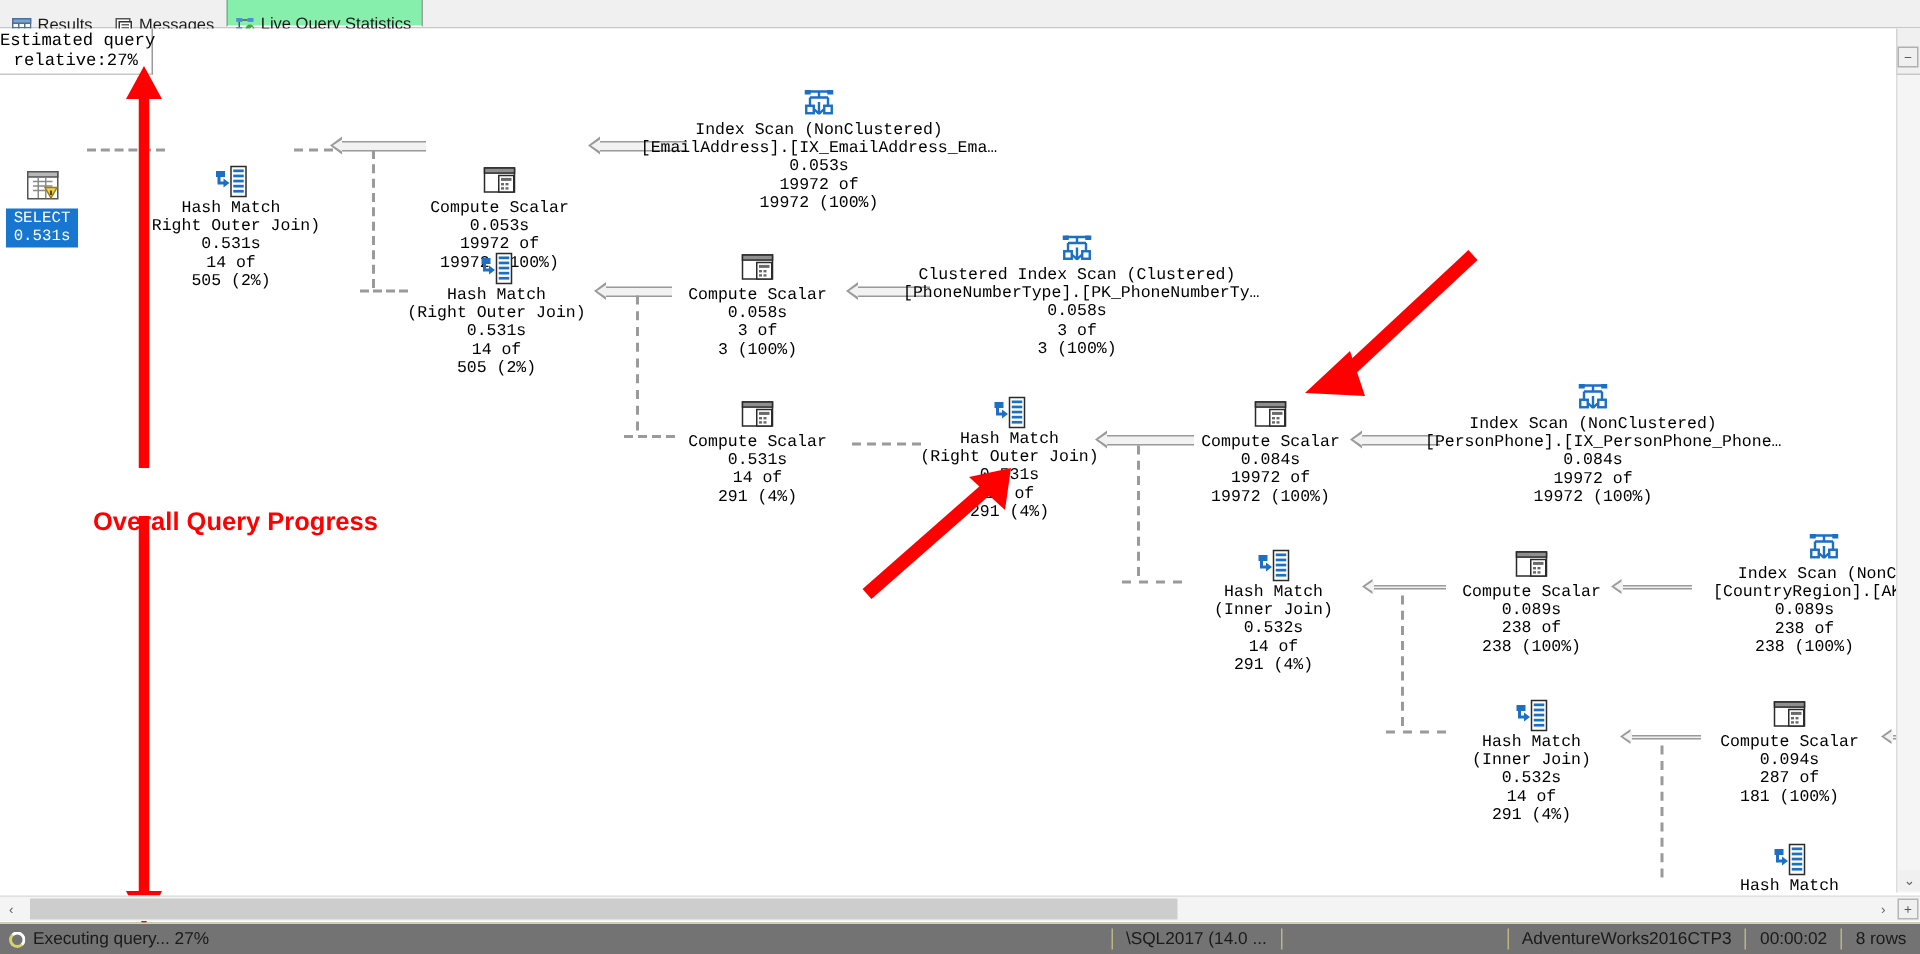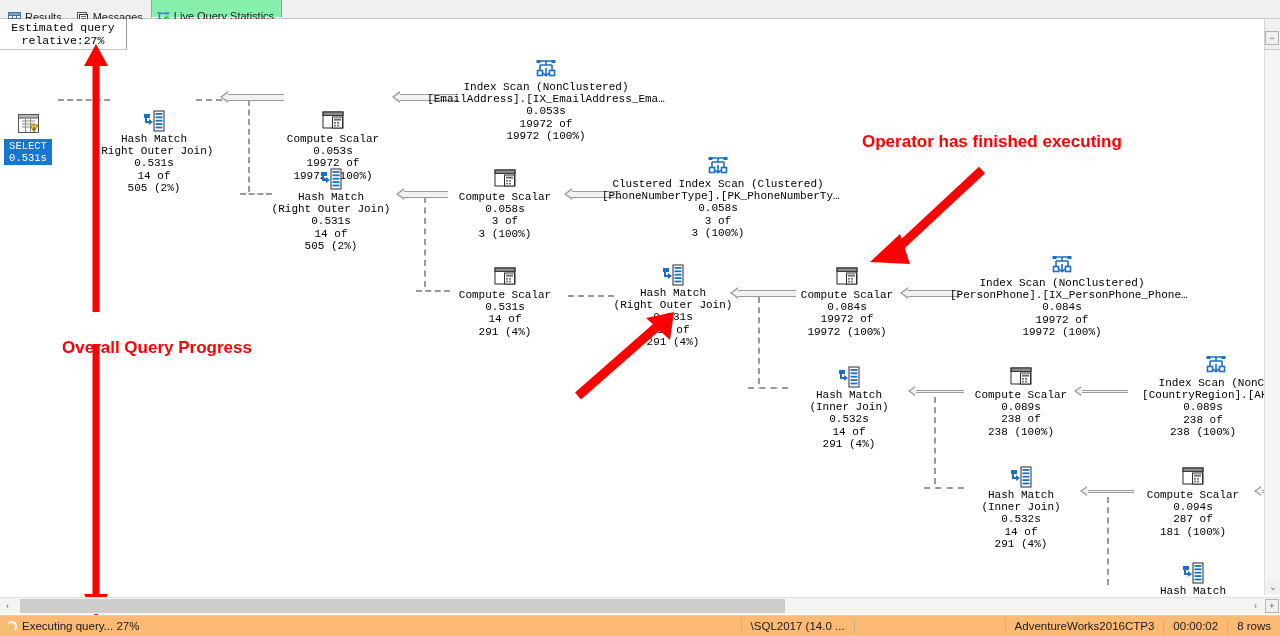--- a/index.html
+++ b/index.html
@@ -39,21 +39,21 @@
     height: 19px;
   }
   .tab-ico { width: 13px; height: 12px; flex: 0 0 auto; display:block; }
 
   
   .qheader {
     position: absolute; left:0; top:19px; width:1280px; height:31px;
     background: #ffffff;
   }
   .qh-left {
-    position:absolute; left:0; top:0; width:127px; height:31px;
+    position:absolute; left:0; top:0; width:102px; height:31px;
     border-right: 1px solid #9a9a9a;
     border-bottom: 1px solid #c8c8c8;
     font-family: "Liberation Mono", monospace;
     font-size: 11.5px; color:#000;
     text-align:center;
     padding-top:2px;
     line-height: 13px;
     white-space: nowrap;
   }
   .qh-right {
@@ -138,21 +138,21 @@
     display:flex; align-items:center;
   }
   .hs-arrow { width:15px; height:15px; font-size:9px; text-align:center; line-height:15px; color:#606060; }
   .hs-track { position:absolute; left:15px; right:32px; top:1px; height:14px; background:#f4f4f4; }
   .hs-thumb { position:absolute; left:5px; top:0; width:765px; height:14px; background:#cdcdcd; }
   .hs-corner { position:absolute; right:1px; top:1px; width:14px; height:14px; background:#f0f0f0; border:1px solid #b5b5b5; font-size:9px; text-align:center; line-height:12px; color:#555; }
 
   
   .statusbar {
     position:absolute; left:0; bottom:0; width:1280px; height:21px;
-    background:#fdba74;
+    background:#737373;
     border-top:1px solid #d9d6a0;
     display:flex; align-items:center;
     font-size:11.5px; color:#1a1a1a;
   }
   .sb-left { display:flex; align-items:center; gap:5px; padding-left:6px; }
   .spinner {
     width:11px; height:11px; border-radius:50%;
     border:2px solid #d6d36a; border-top-color:#ffffff; border-right-color:#ffffff;
     display:block;
   }
@@ -587,21 +587,20 @@
             <rect x="12.5" y="13.2" width="7" height="1.8"></rect>
             <rect x="12.5" y="16.6" width="7" height="1.8"></rect>
           </g>
         <path d="M1 4h6v4H1z" fill="#1b6fc4"></path>
         <path d="M3 8v4h5" stroke="#1b6fc4" stroke-width="2" fill="none"></path>
         <path d="M6 9l4 3-4 3z" fill="#1b6fc4"></path>
       </svg>
       <div class="label">Hash Match</div>
     </div>
 
-    <div class="anno" style="left:862px; top:82px;">Operator has finished executing</div>
     <svg class="annoArrow" style="left:860px; top:110px;" width="130" height="105" viewBox="0 0 130 105">
       <path d="M122 10 L34 92" stroke="#ff0000" stroke-width="9" fill="none"></path>
       <path d="M10 102 L40 74 L50 104 Z" fill="#ff0000"></path>
     </svg>
 
     <svg class="annoArrow" style="left:562px; top:258px;" width="120" height="95" viewBox="0 0 120 95">
       <path d="M16 88 L98 16" stroke="#ff0000" stroke-width="9" fill="none"></path>
       <path d="M112 4 L84 10 L108 32 Z" fill="#ff0000"></path>
     </svg>
 

